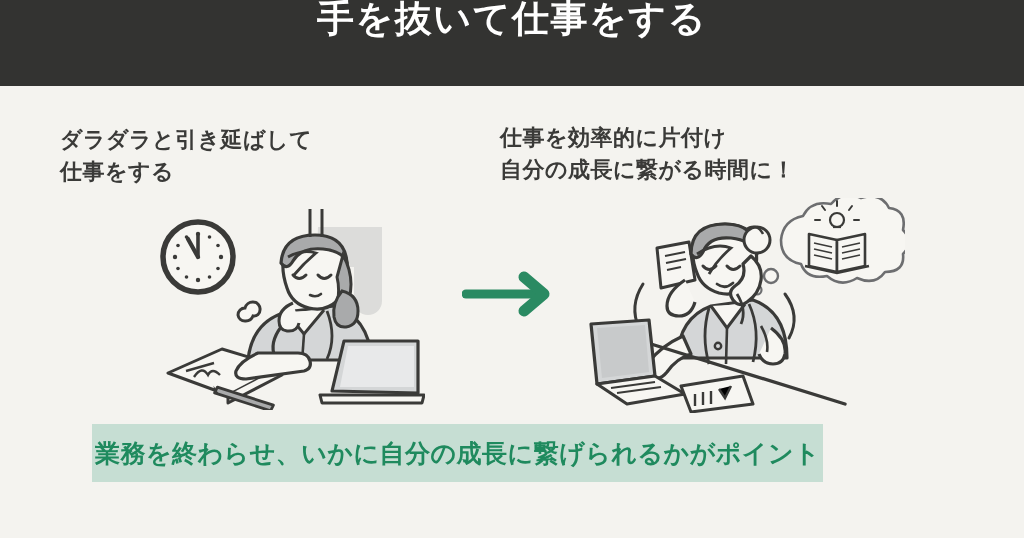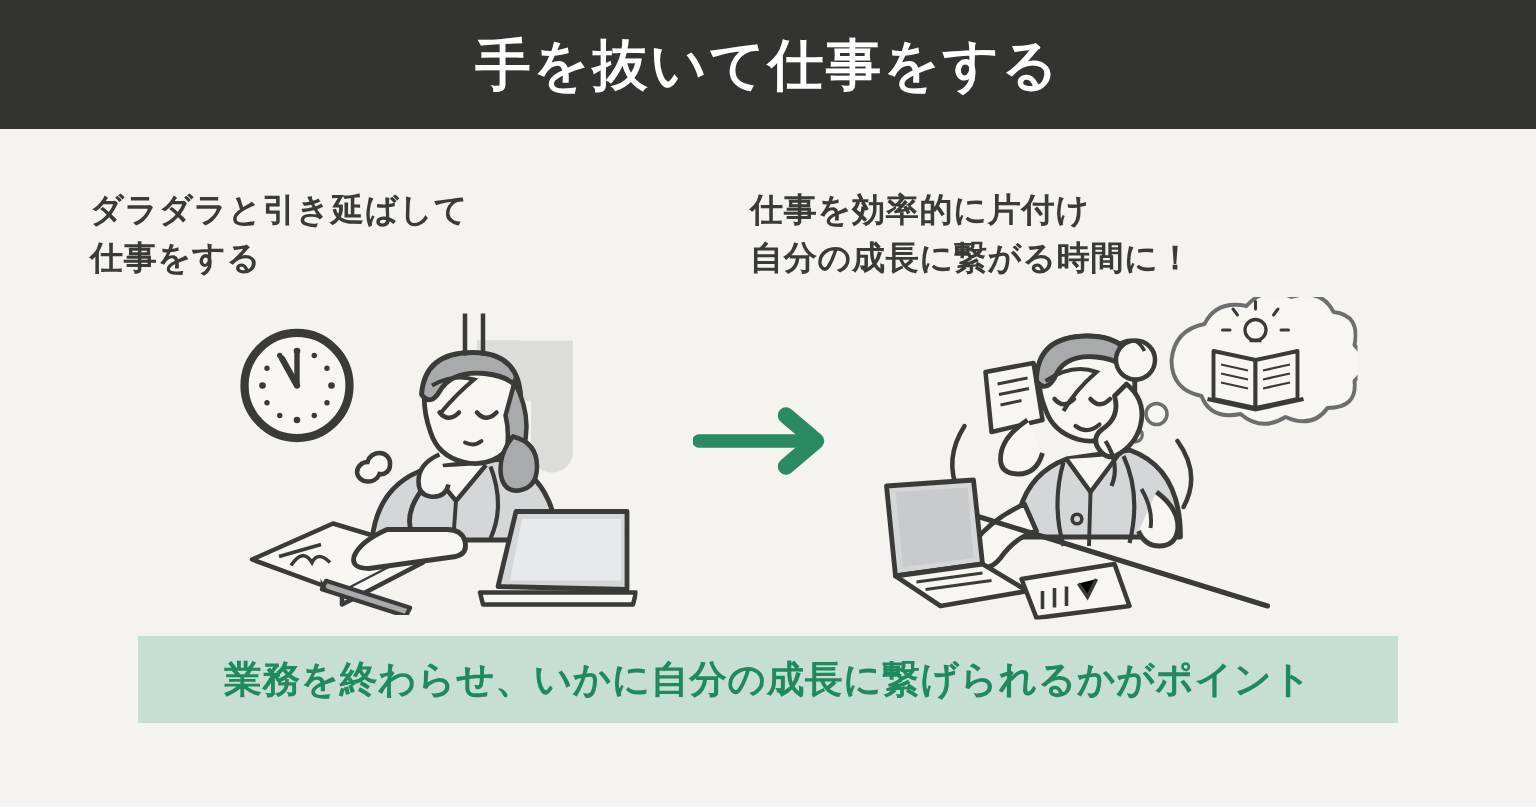--- a/index.html
+++ b/index.html
@@ -23,21 +23,21 @@
 
   
   #header-bar {
     position: absolute;
     left: 0;
     top: 0;
     width: 1024px;
     height: 86px;
     background: #333331;
     display: flex;
-    align-items: center;
+    align-items: flex-start;
     justify-content: center;
   }
   #header-title {
     color: #ffffff;
     font-size: 37px;
     font-weight: bold;
     letter-spacing: 1.5px;
     line-height: 1;
     white-space: nowrap;
   }
@@ -55,20 +55,21 @@
   }
   #left-heading {
     left: 60px;
     top: 124px;
     width: 470px;
   }
   #right-heading {
     left: 500px;
     top: 124px;
     width: 470px;
+    font-family: Liberation Mono, monospace;
   }
 
   
   .illustration {
     position: absolute;
   }
   #left-illustration {
     left: 150px;
     top: 205px;
     width: 275px;
@@ -88,21 +89,21 @@
     top: 268px;
     width: 96px;
     height: 52px;
   }
 
   
   #summary-banner {
     position: absolute;
     left: 92px;
     top: 424px;
-    width: 840px;
+    width: 731px;
     height: 58px;
     background: #c6ded3;
     display: flex;
     align-items: center;
     justify-content: center;
   }
   #summary-banner-text {
     color: #1f8a5e;
     font-size: 25px;
     font-weight: bold;

